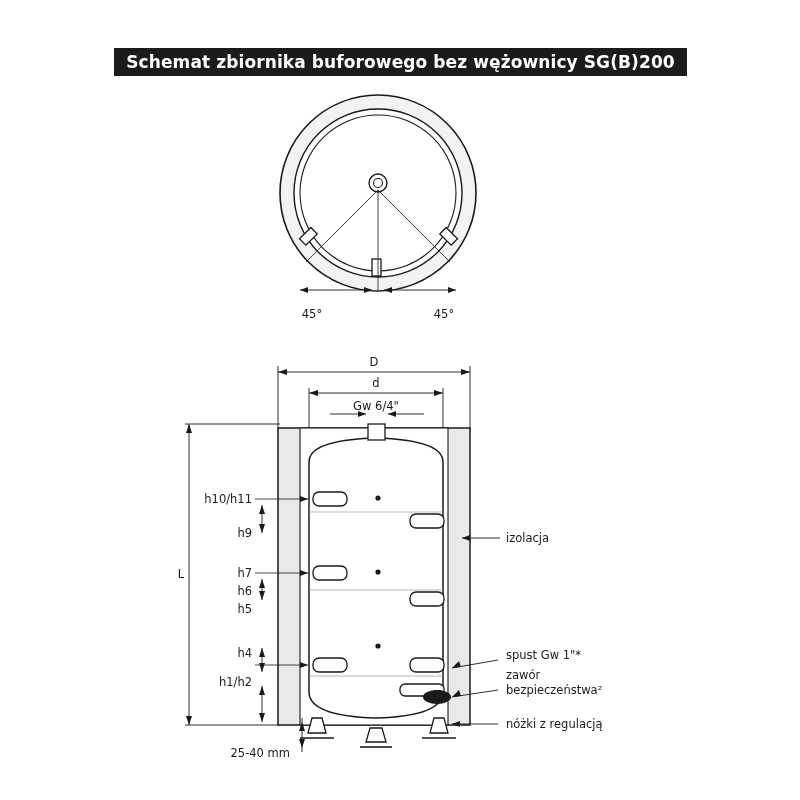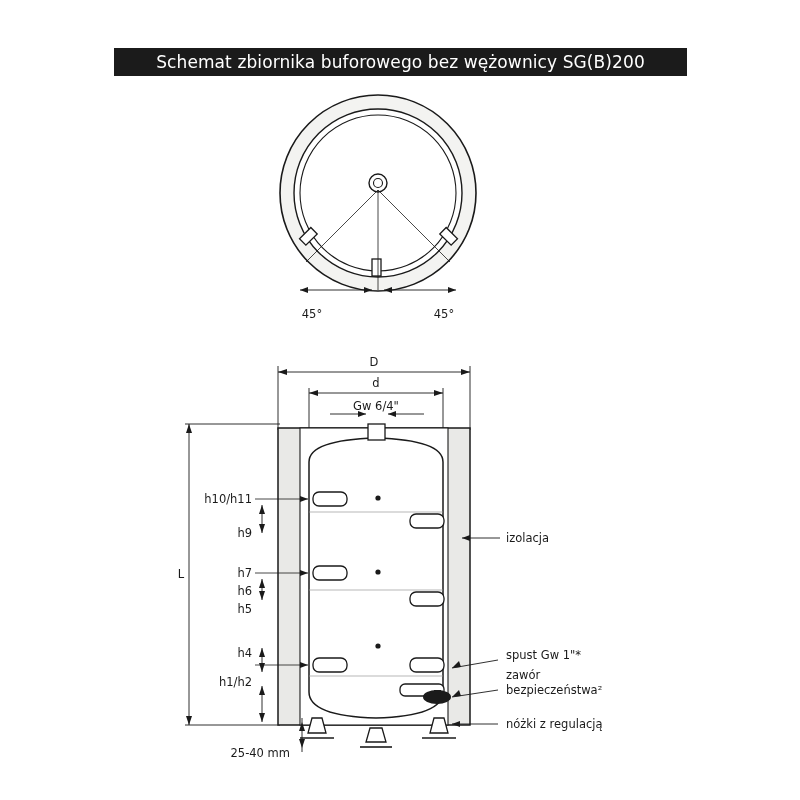--- a/index.html
+++ b/index.html
@@ -22,21 +22,21 @@
   }
   .title-bar {
     position: absolute;
     left: 114px;
     top: 48px;
     width: 573px;
     height: 28px;
     background: #1b1b1b;
     color: #ffffff;
     font-size: 17px;
-    font-weight: normal;
+    font-weight: bold;
     line-height: 28px;
     text-align: center;
     letter-spacing: 0.1px;
     white-space: nowrap;
     overflow: hidden;
   }
   svg.diagram {
     position: absolute;
     left: 0;
     top: 0;

